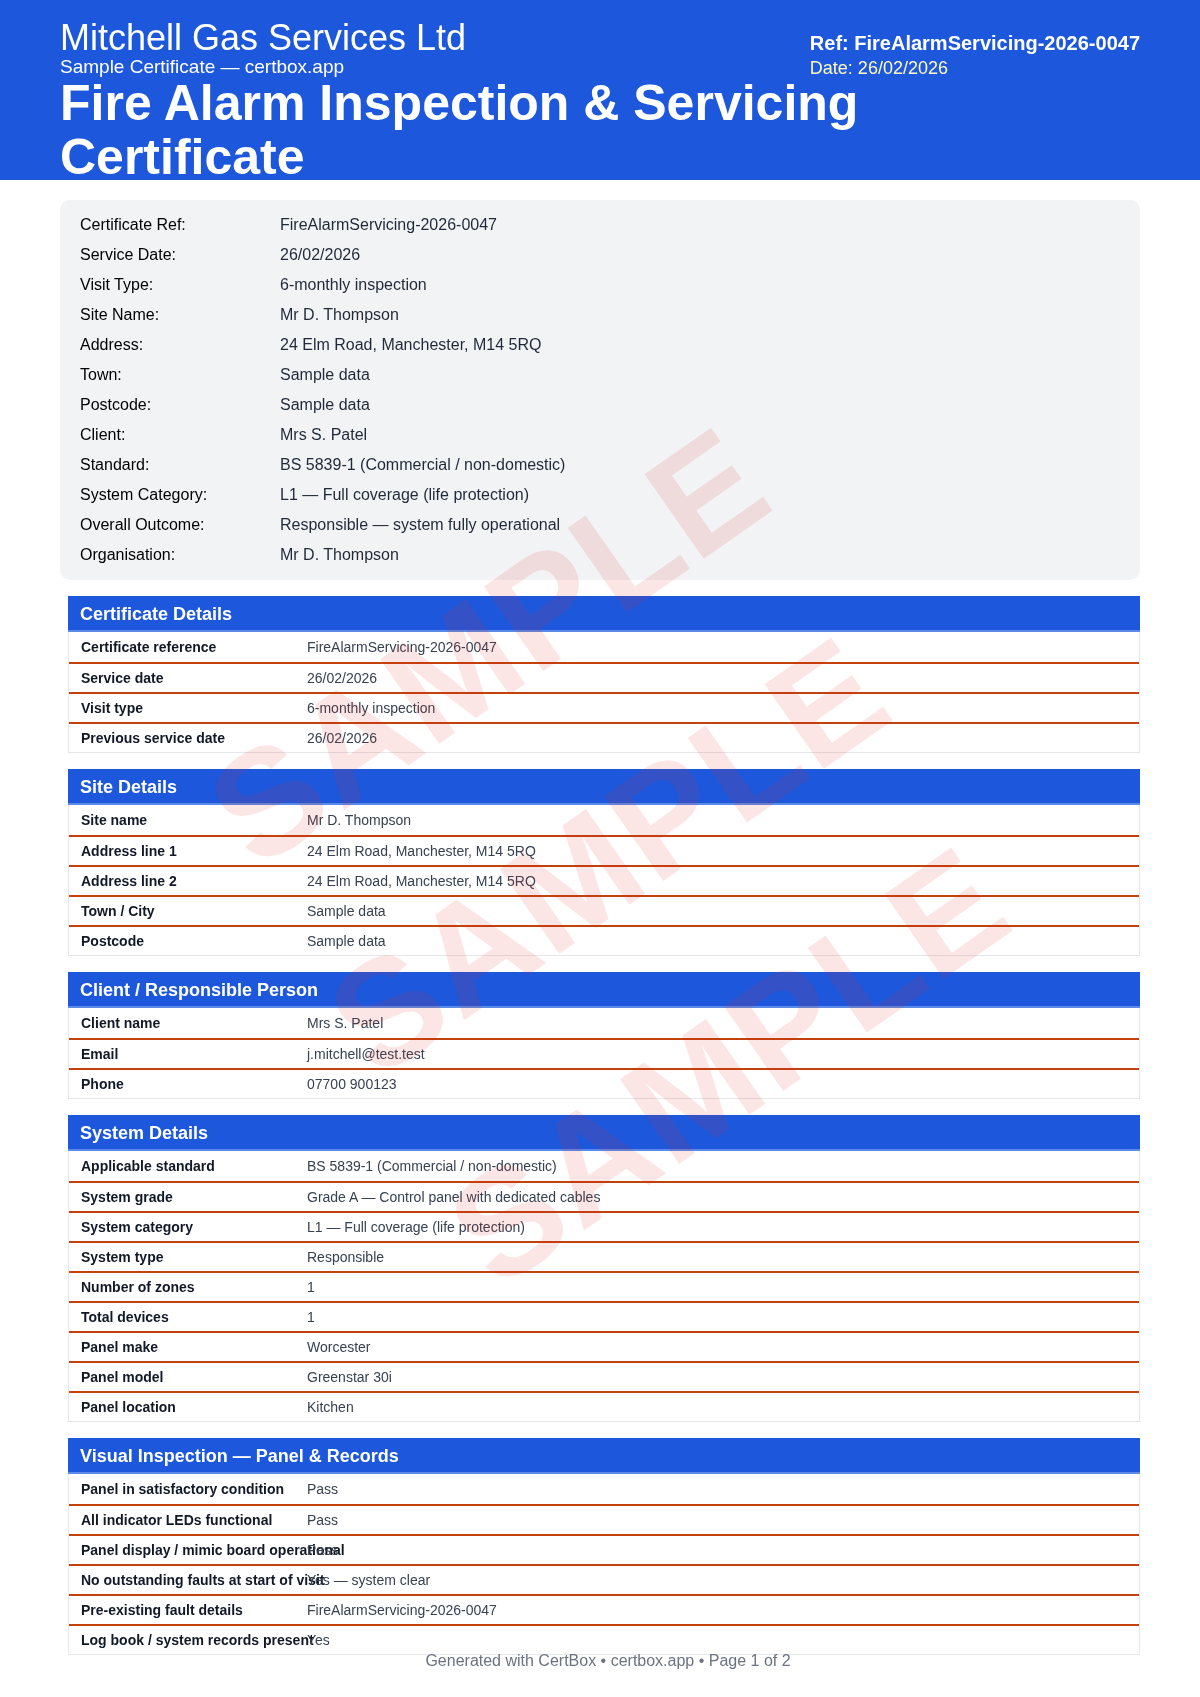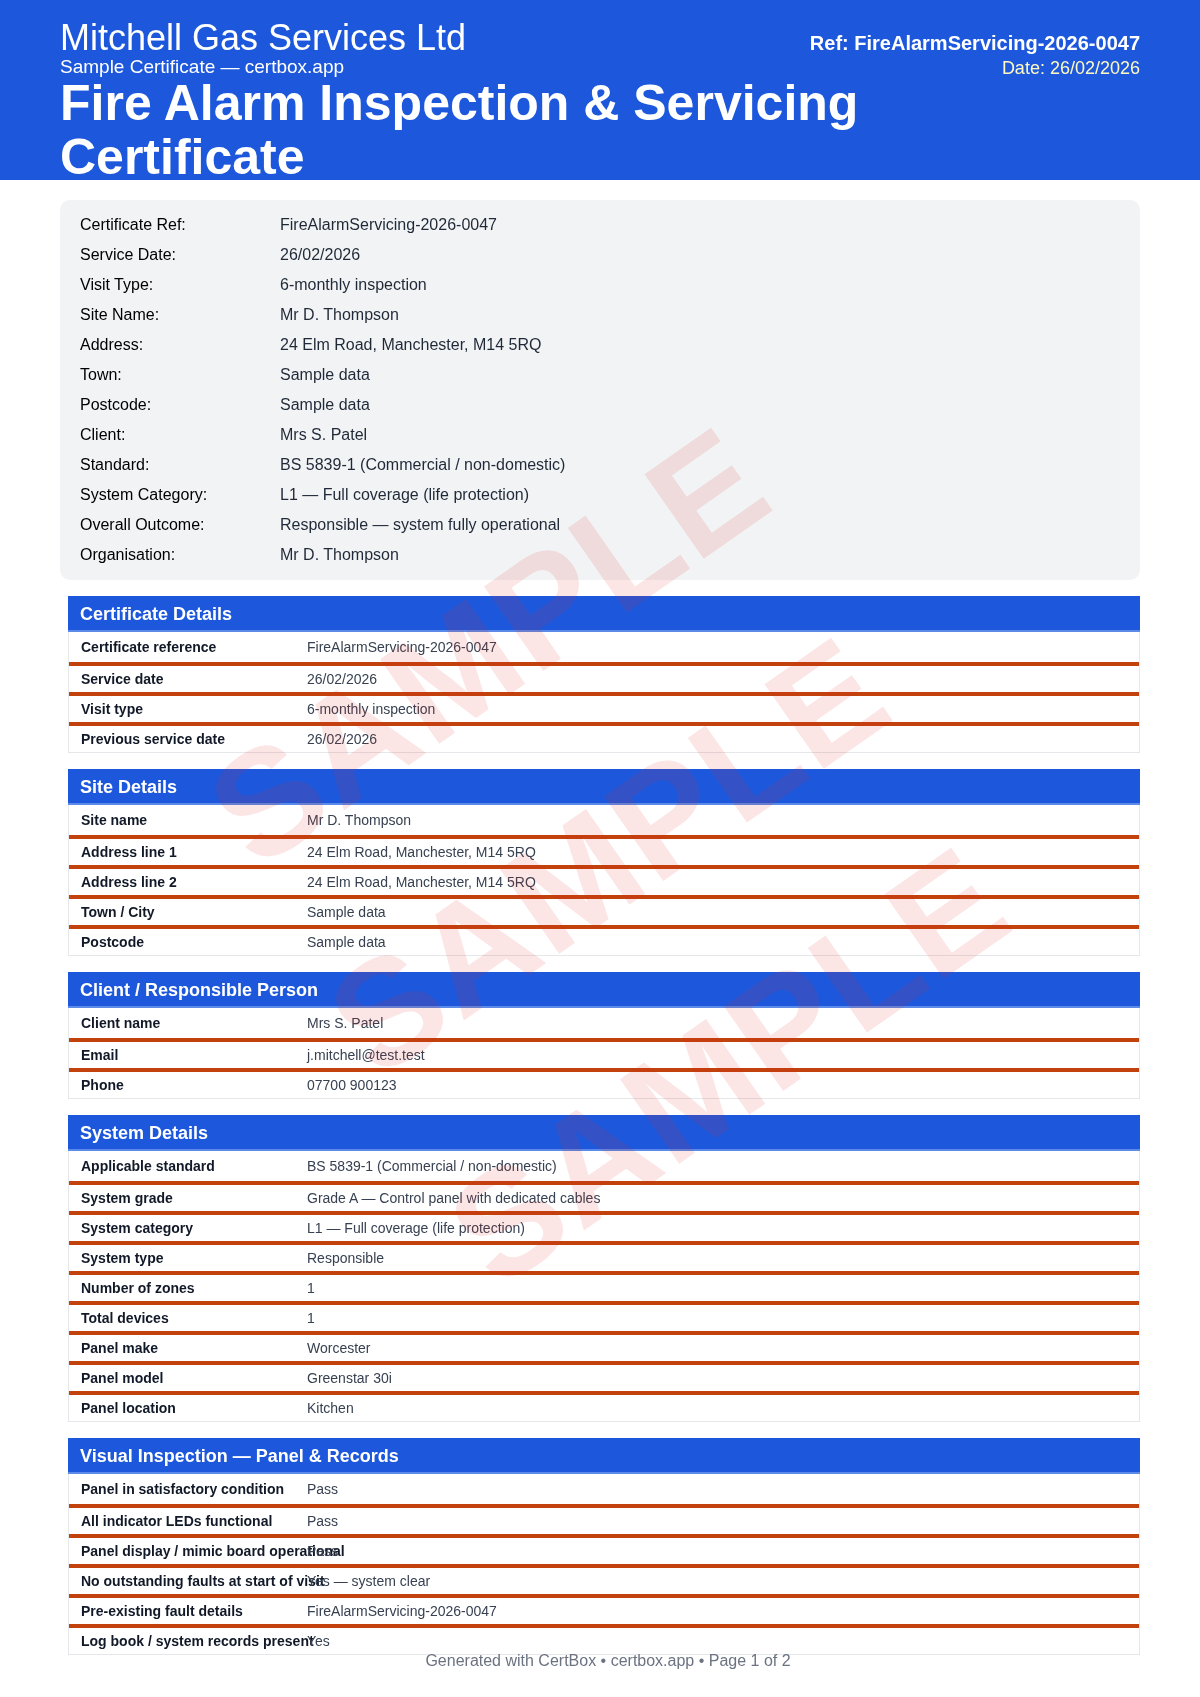--- a/index.html
+++ b/index.html
@@ -3,33 +3,33 @@
 <meta charset="utf-8">
 <style>
   * { box-sizing: border-box; margin: 0; padding: 0; }
   html, body { width: 1200px; height: 1697px; background: #ffffff; overflow: hidden; }
   body { font-family: "Liberation Sans", sans-serif; color: #1f2937; position: relative; }
 
   .header { background: #1d58dc; height: 180px; padding: 18px 60px 0 60px; position: relative; color: #fff; }
   .header .company { font-size: 36px; font-weight: normal; line-height: 40px; }
   .header .subtitle { font-size: 19px; line-height: 22px; margin-top: -2px; }
   .header .doc-title { font-size: 50px; font-weight: bold; line-height: 54px; width: 820px; margin-top: -2px; }
-  .header .ref-block { position: absolute; right: 60px; top: 30px; text-align: right; }
+  .header .ref-block { position: absolute; right: 60px; top: 30px; }
   .header .ref { font-size: 20px; font-weight: bold; line-height: 26px; }
   .header .date { font-size: 18px; line-height: 24px; color: #fef9c3; }
 
   .summary { margin: 20px 60px 0 60px; background: #f2f3f5; border-radius: 10px; padding: 10px 20px 10px 20px; }
   .summary-row { display: flex; height: 30px; align-items: center; font-size: 16px; }
   .summary-row .k { width: 200px; color: #000000; font-weight: normal; }
   .summary-row .v { color: #1f2937; }
 
   .section { margin: 16px 60px 0 60px; padding-left: 8px; }
   .section-head { background: #1d58dc; color: #fff; font-size: 18px; font-weight: bold; height: 36px; line-height: 36px; padding-left: 12px; border-bottom: 2px solid #5b8ae8; }
   .rows { border: 1px solid #e5e7eb; border-top: none; }
-  .row { display: flex; height: 30px; align-items: center; font-size: 14px; border-top: 4px solid #c2410c; white-space: nowrap; }
+  .row { display: flex; height: 30px; align-items: center; font-size: 14px; border-top: 2px solid #c2410c; white-space: nowrap; }
   .row:first-child { border-top: none; }
   .row .k { width: 238px; padding-left: 12px; font-weight: bold; color: #111827; overflow: visible; }
   .row .v { color: #374151; }
   .section.narrow .row .k { width: 238px; }
 
   .footer { position: absolute; top: 1652px; left: 8px; width: 1200px; text-align: center; font-size: 16px; color: #6b7280; }
 
   .watermark { position: absolute; font-size: 150px; font-weight: bold; color: rgba(220, 38, 38, 0.12); transform: rotate(-35deg); pointer-events: none; letter-spacing: 2px; white-space: nowrap; }
 </style>
 </head>

